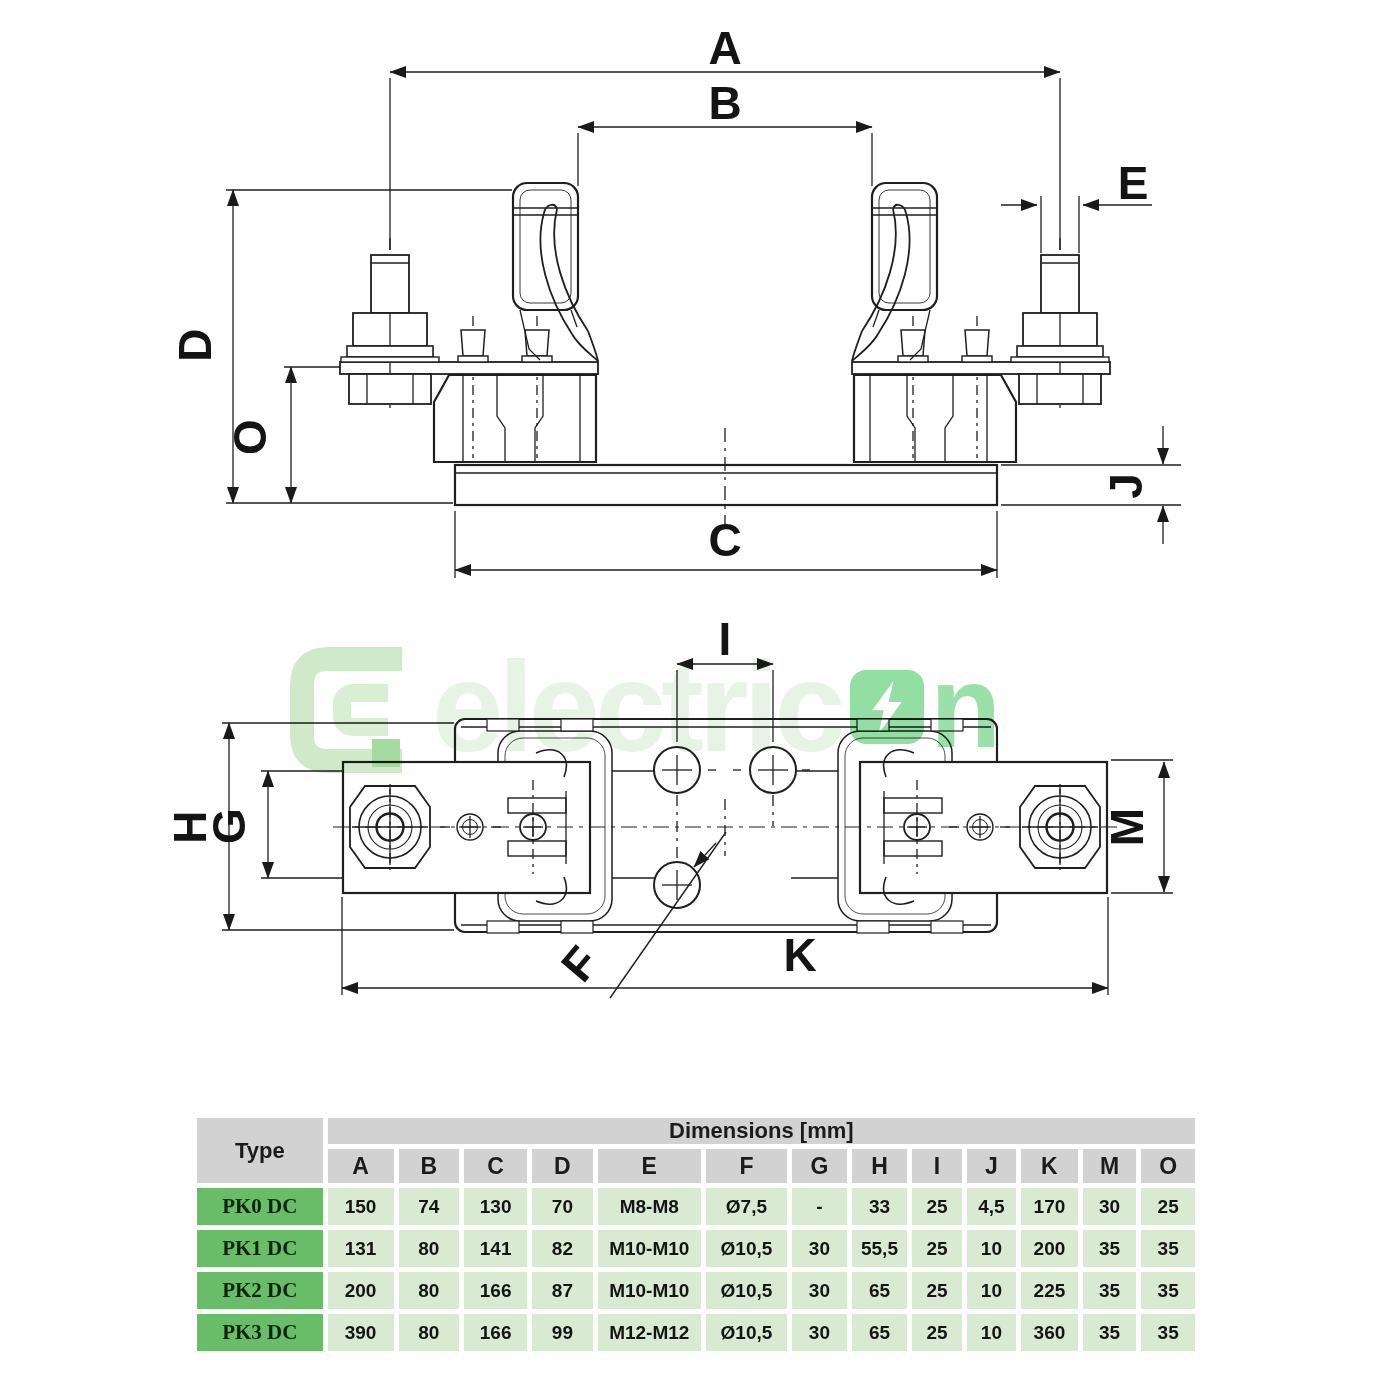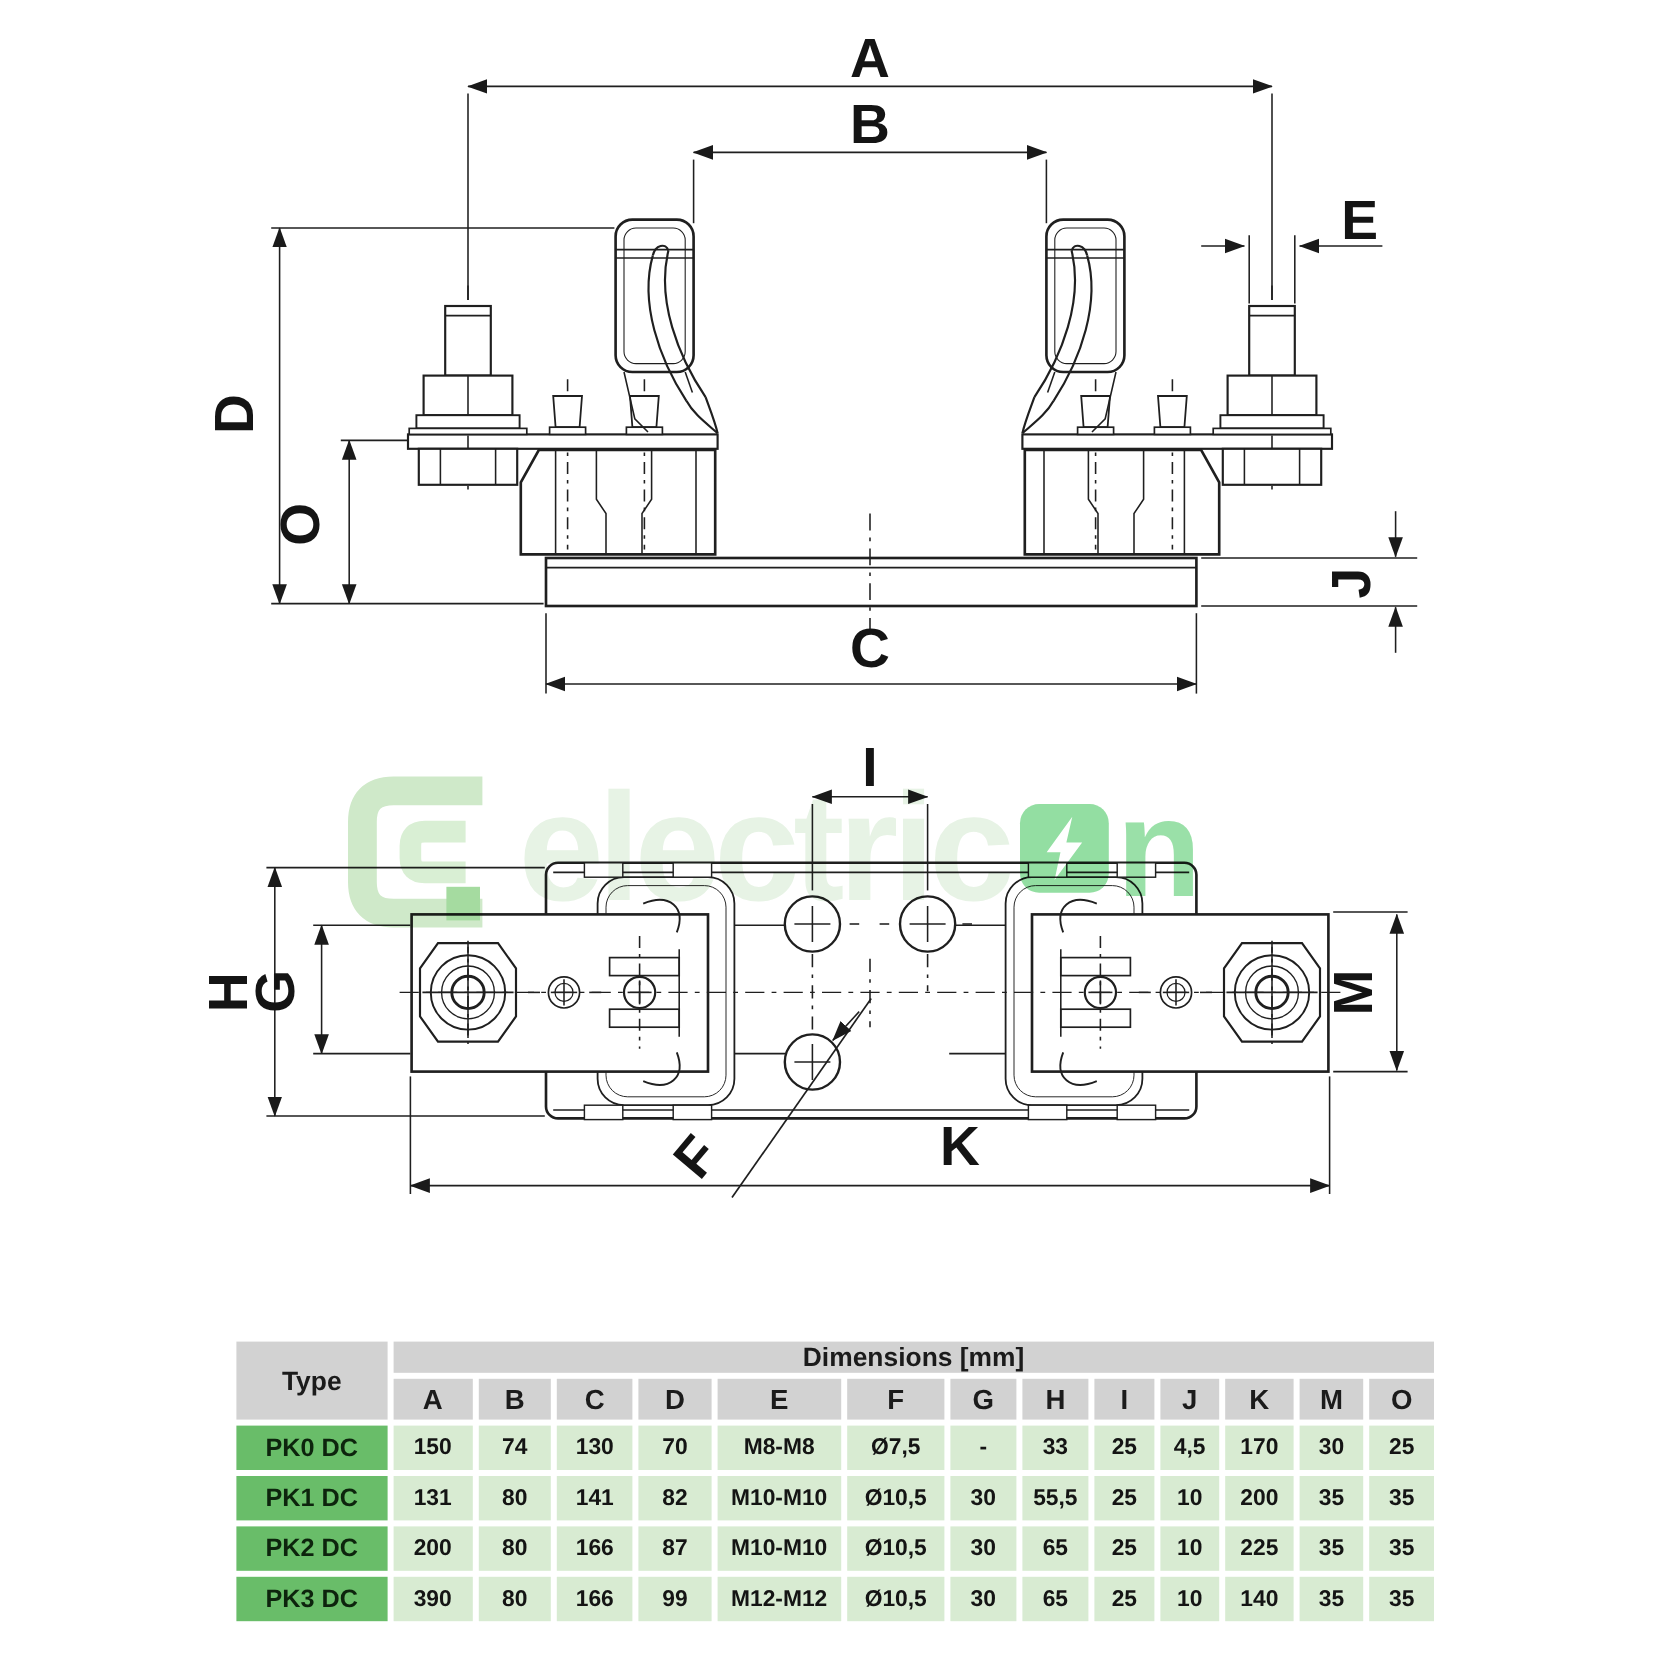--- a/index.html
+++ b/index.html
@@ -15,21 +15,21 @@
         align-items:center;justify-content:center;}
   .wm-n{font-size:116px;font-weight:bold;color:#9ae0a8;line-height:1;margin-left:6px;}
   
   .spec-table-wrap{position:absolute;left:192px;top:1113px;z-index:3;}
   table.spec{border-collapse:separate;border-spacing:5px;table-layout:fixed;width:1008px;
              font-family:"Liberation Sans",sans-serif;}
   table.spec th,table.spec td{padding:0;text-align:center;vertical-align:middle;overflow:hidden;white-space:nowrap;}
   .hdr{background:#d2d2d2;color:#1b1b1b;font-weight:bold;font-size:22px;}
   .hdr-group{height:20px;}
   .hdr-letter{height:34px;font-size:23px;}
-  .type-cell{background:#69bd69;color:#0d240d;font-weight:bold;font-size:21px;height:37px;}
+  .type-cell{background:#69bd69;color:#0d240d;font-weight:bold;font-size:21px;height:37px;font-family:Liberation Serif, serif;}
   .val-cell{background:#d8ebd2;color:#141414;font-weight:bold;font-size:19px;height:37px;margin-top:24px;}
 </style>
 </head>
 <body>
 
 <div class="stage">
 
   <svg class="drawing-svg" width="1400" height="1100" viewBox="0 0 1400 1100">
     <defs>
       <marker id="arr" viewBox="0 0 10 10" refX="9.6" refY="5" markerWidth="13" markerHeight="13" orient="auto-start-reverse">
@@ -335,20 +335,20 @@
           <td class="val-cell">390</td>
           <td class="val-cell">80</td>
           <td class="val-cell">166</td>
           <td class="val-cell">99</td>
           <td class="val-cell">M12-M12</td>
           <td class="val-cell">Ø10,5</td>
           <td class="val-cell">30</td>
           <td class="val-cell">65</td>
           <td class="val-cell">25</td>
           <td class="val-cell">10</td>
-          <td class="val-cell">140</td>
+          <td class="val-cell">360</td>
           <td class="val-cell">35</td>
           <td class="val-cell">35</td>
         </tr>
       </tbody>
     </table>
   </div>
 </div>
 
 </body></html>

